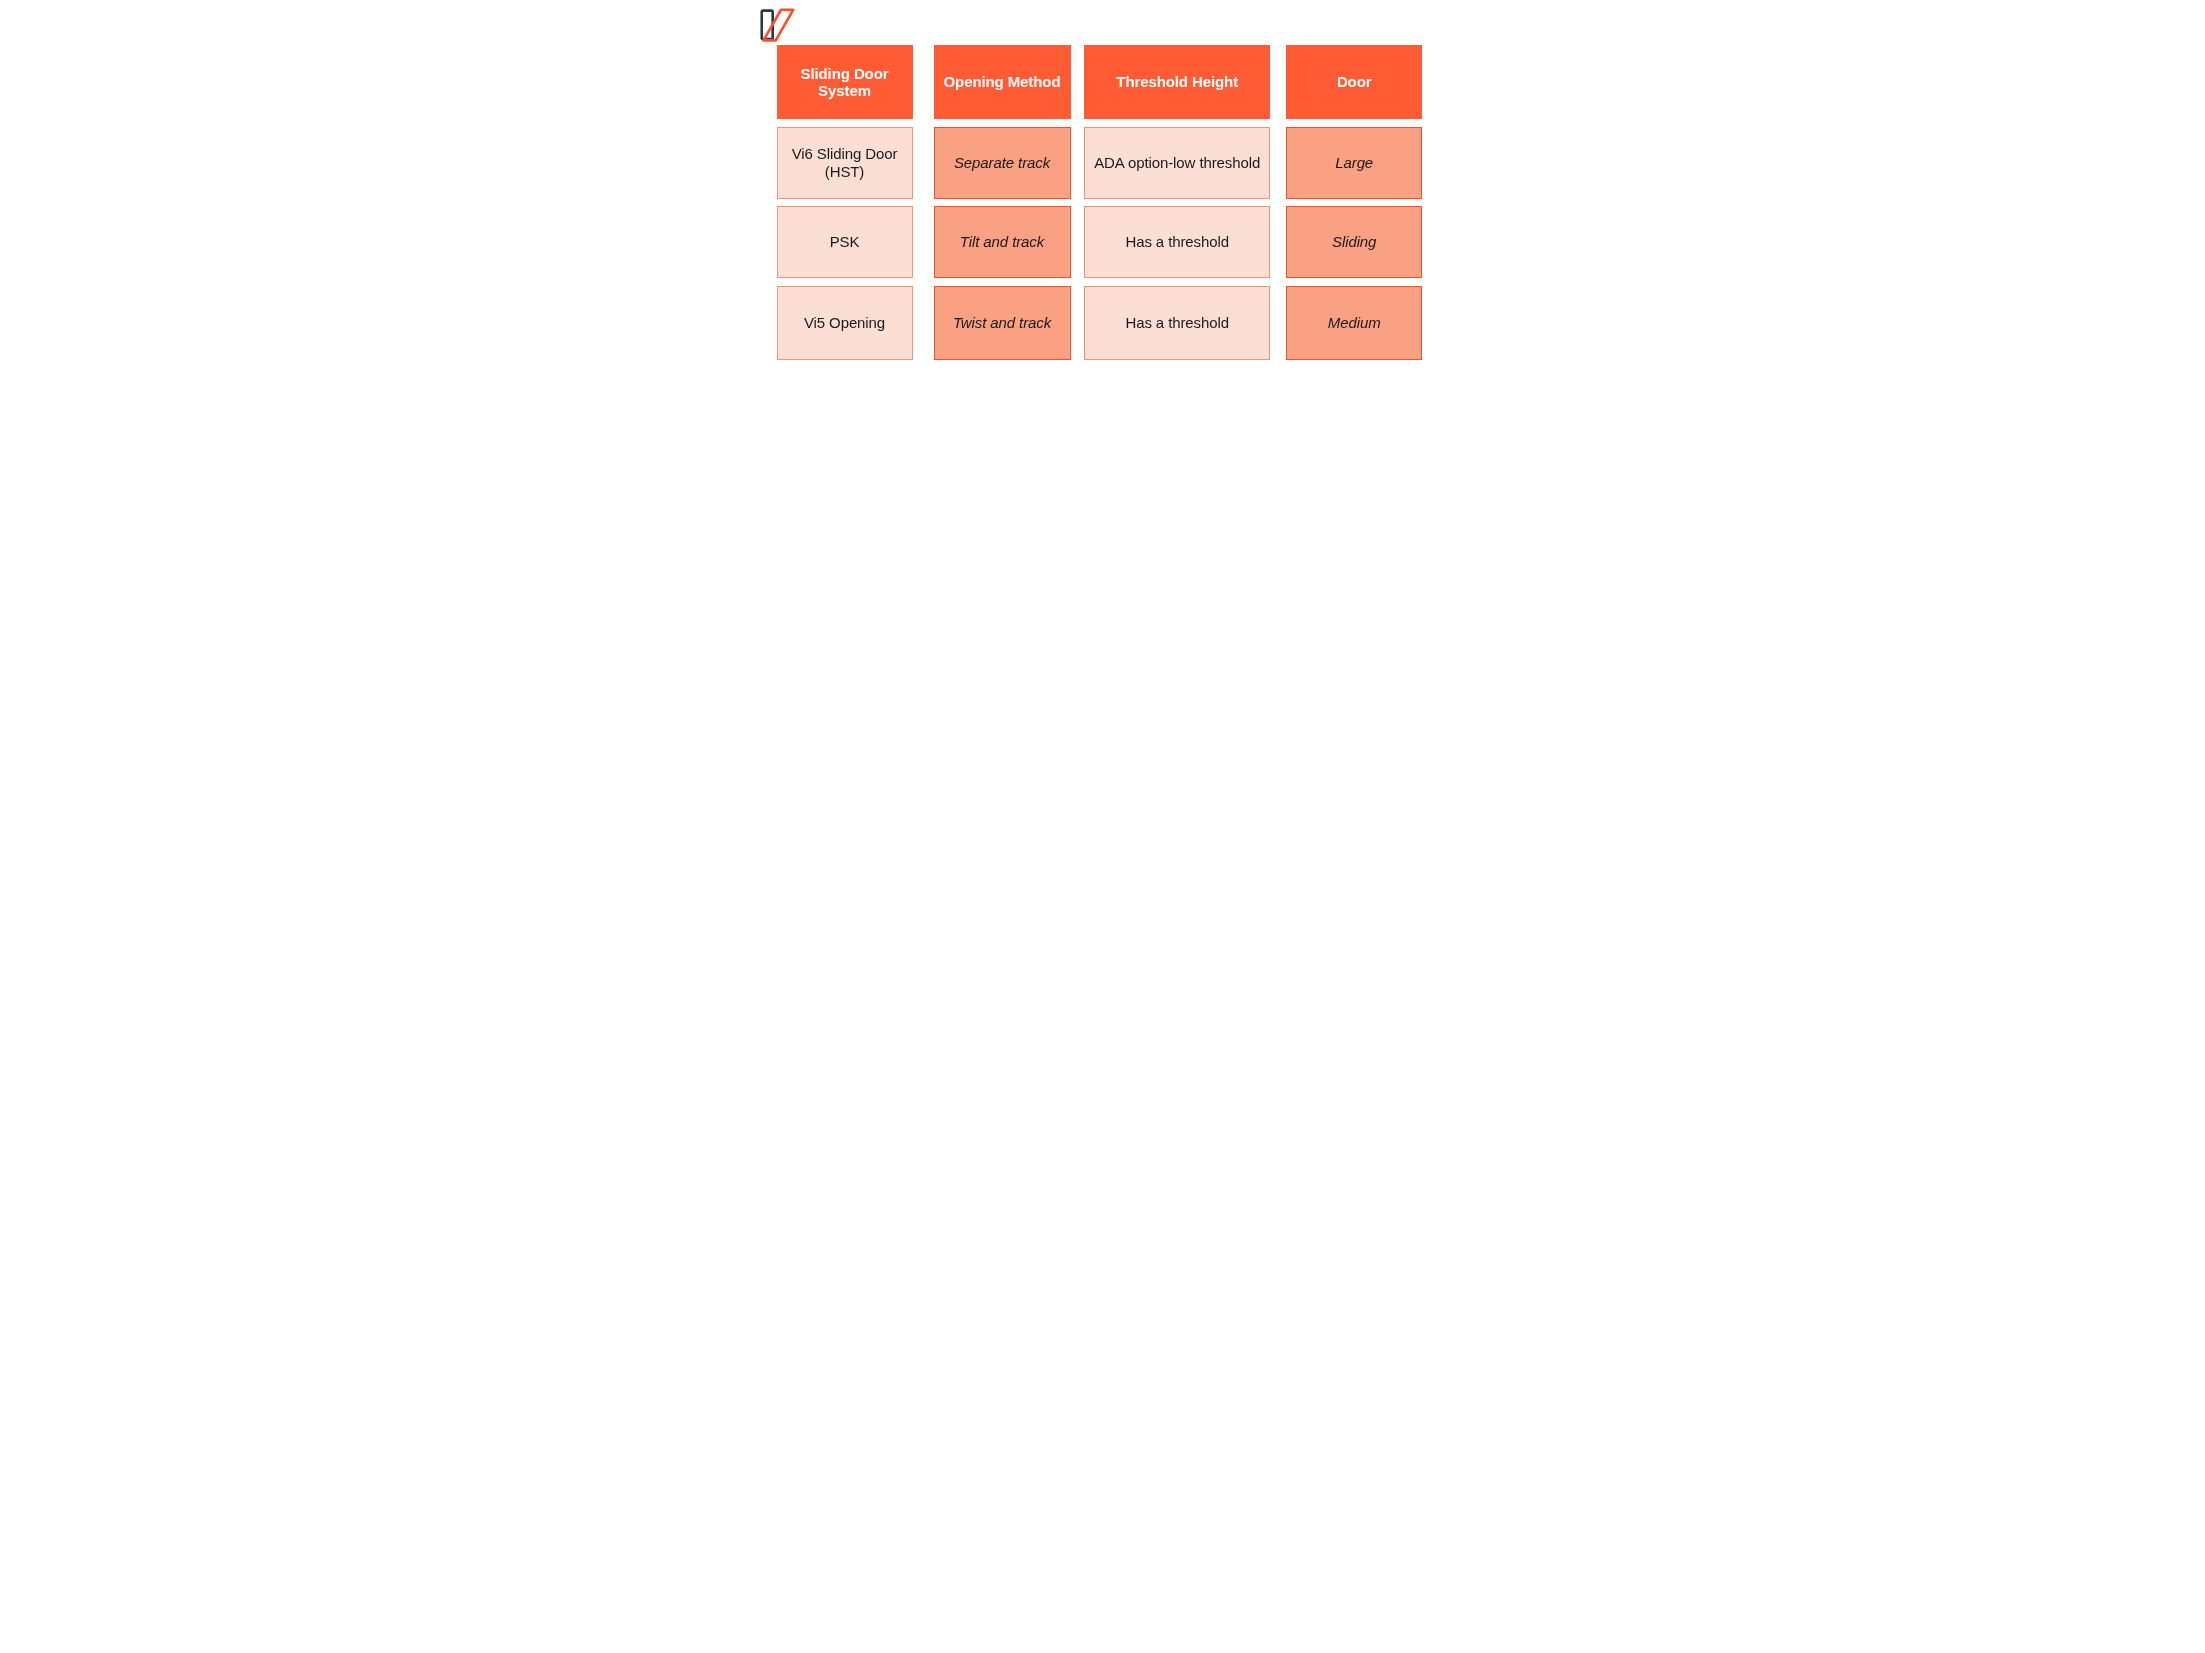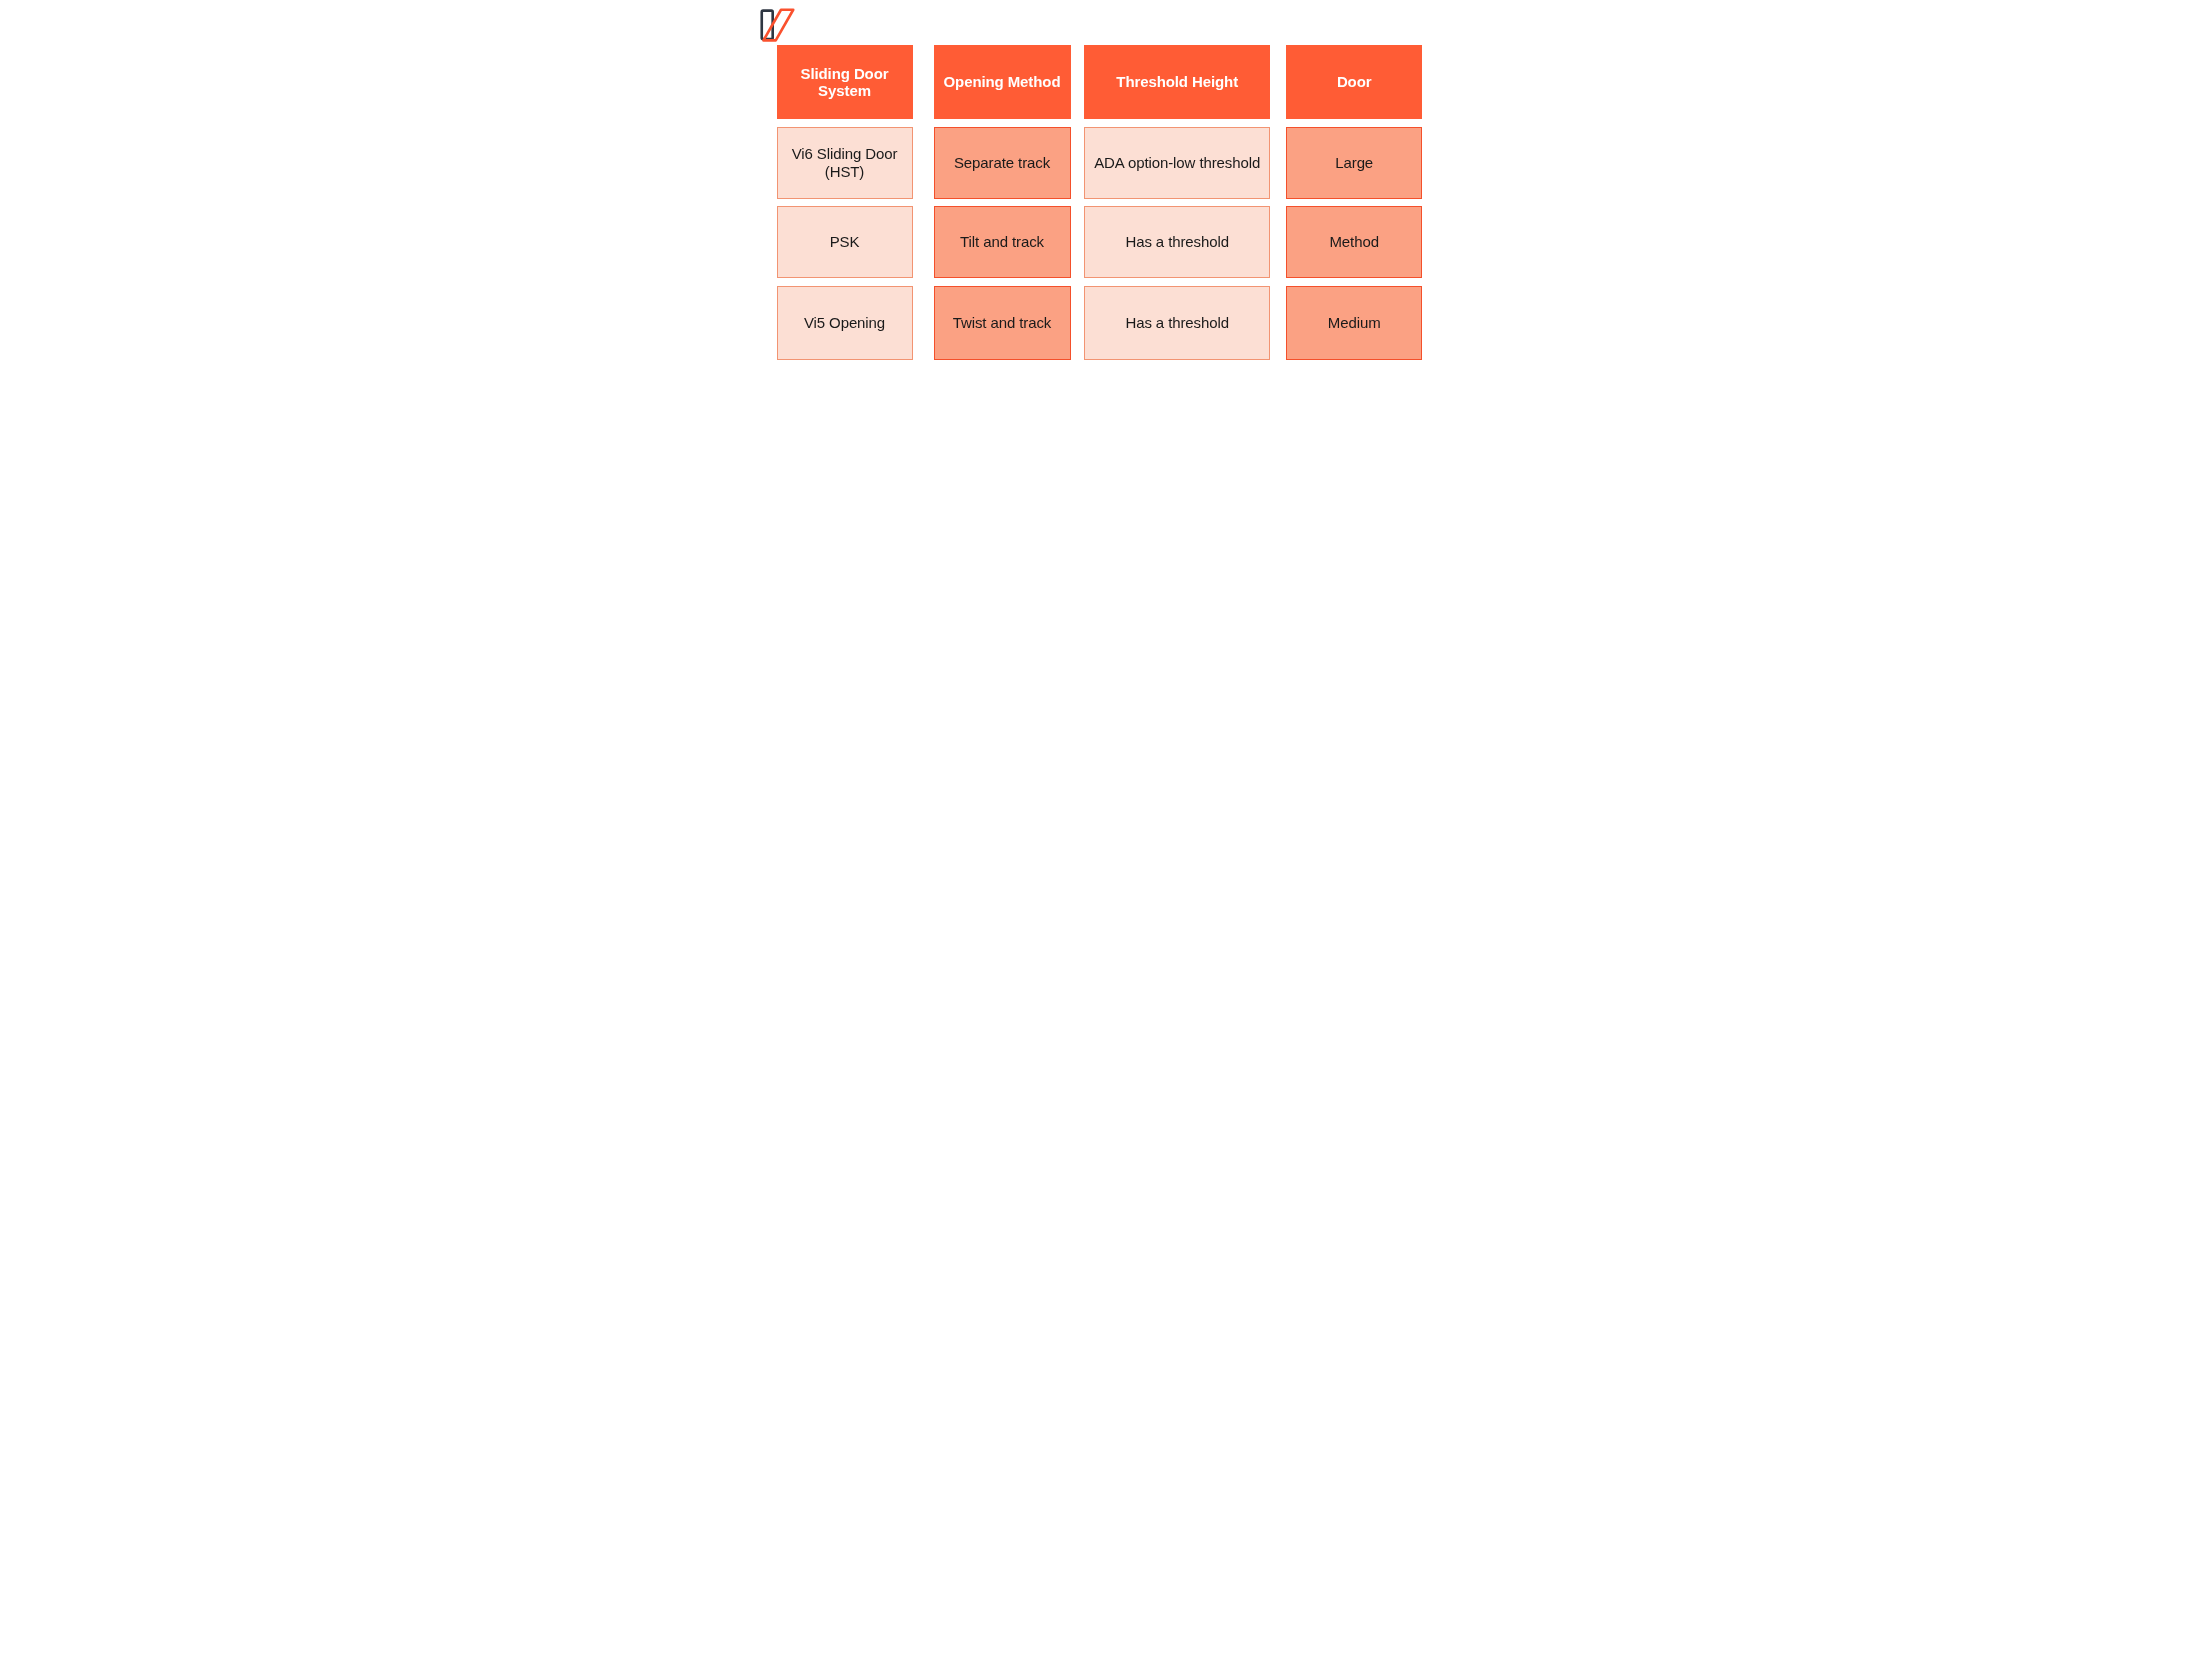--- a/index.html
+++ b/index.html
@@ -50,20 +50,21 @@
     font-weight:bold;
     border:none;
   }
   .cell.light{
     background:var(--light-fill);
     border:0.9px solid var(--light-border);
   }
   .cell.salmon{
     background:var(--salmon-fill);
     border:0.9px solid var(--salmon-border);
+    font-style:italic;
   }
   .c1{grid-column:1} .c2{grid-column:3} .c3{grid-column:5} .c4{grid-column:7}
   .rh{grid-row:1} .r1{grid-row:3} .r2{grid-row:5} .r3{grid-row:7}
 </style>
 </head>
 <body>
 
 <div class="canvas">
 
   <svg class="logo" viewBox="0 0 84 80" aria-hidden="true">
@@ -79,21 +80,21 @@
     <div class="cell header c4 rh">Door</div>
 
     <div class="cell light  c1 r1">Vi6 Sliding Door (HST)</div>
     <div class="cell salmon c2 r1">Separate track</div>
     <div class="cell light  c3 r1">ADA option-low threshold</div>
     <div class="cell salmon c4 r1">Large</div>
 
     <div class="cell light  c1 r2">PSK</div>
     <div class="cell salmon c2 r2">Tilt and track</div>
     <div class="cell light  c3 r2">Has a threshold</div>
-    <div class="cell salmon c4 r2">Method</div>
+    <div class="cell salmon c4 r2">Sliding</div>
 
     <div class="cell light  c1 r3">Vi5 Opening</div>
     <div class="cell salmon c2 r3">Twist and track</div>
     <div class="cell light  c3 r3">Has a threshold</div>
     <div class="cell salmon c4 r3">Medium</div>
 
   </div>
 </div>
 
 

